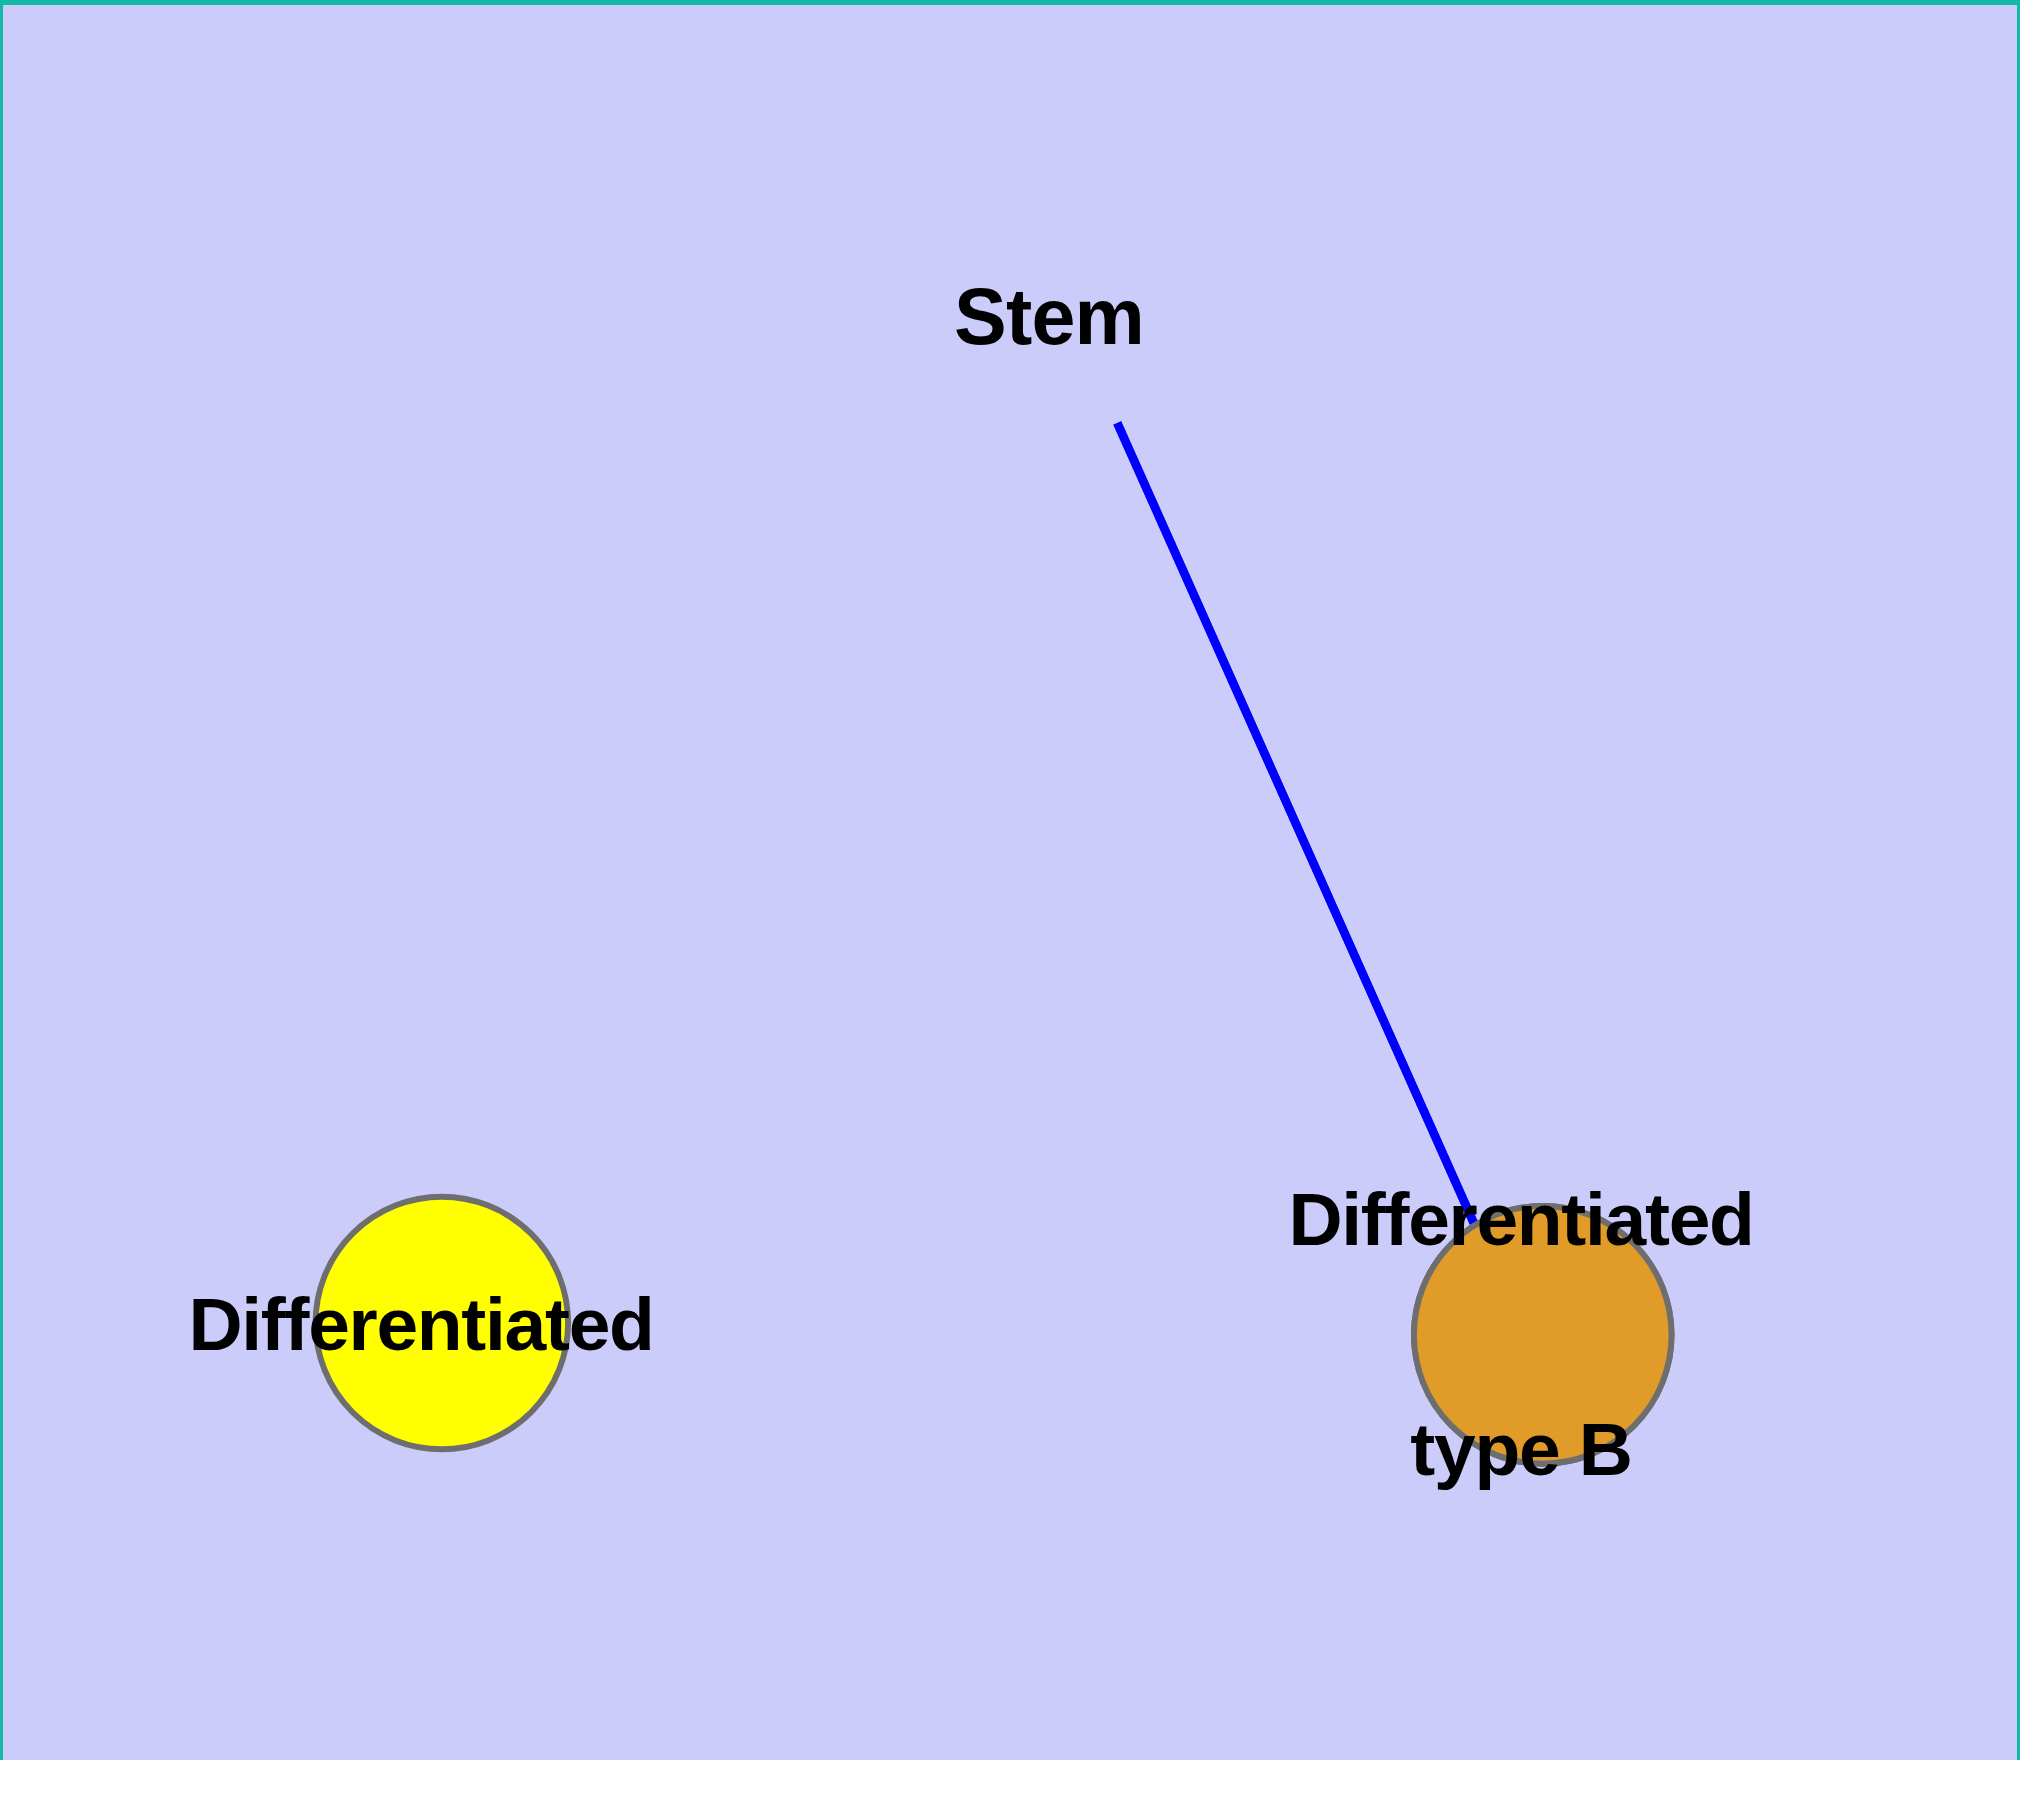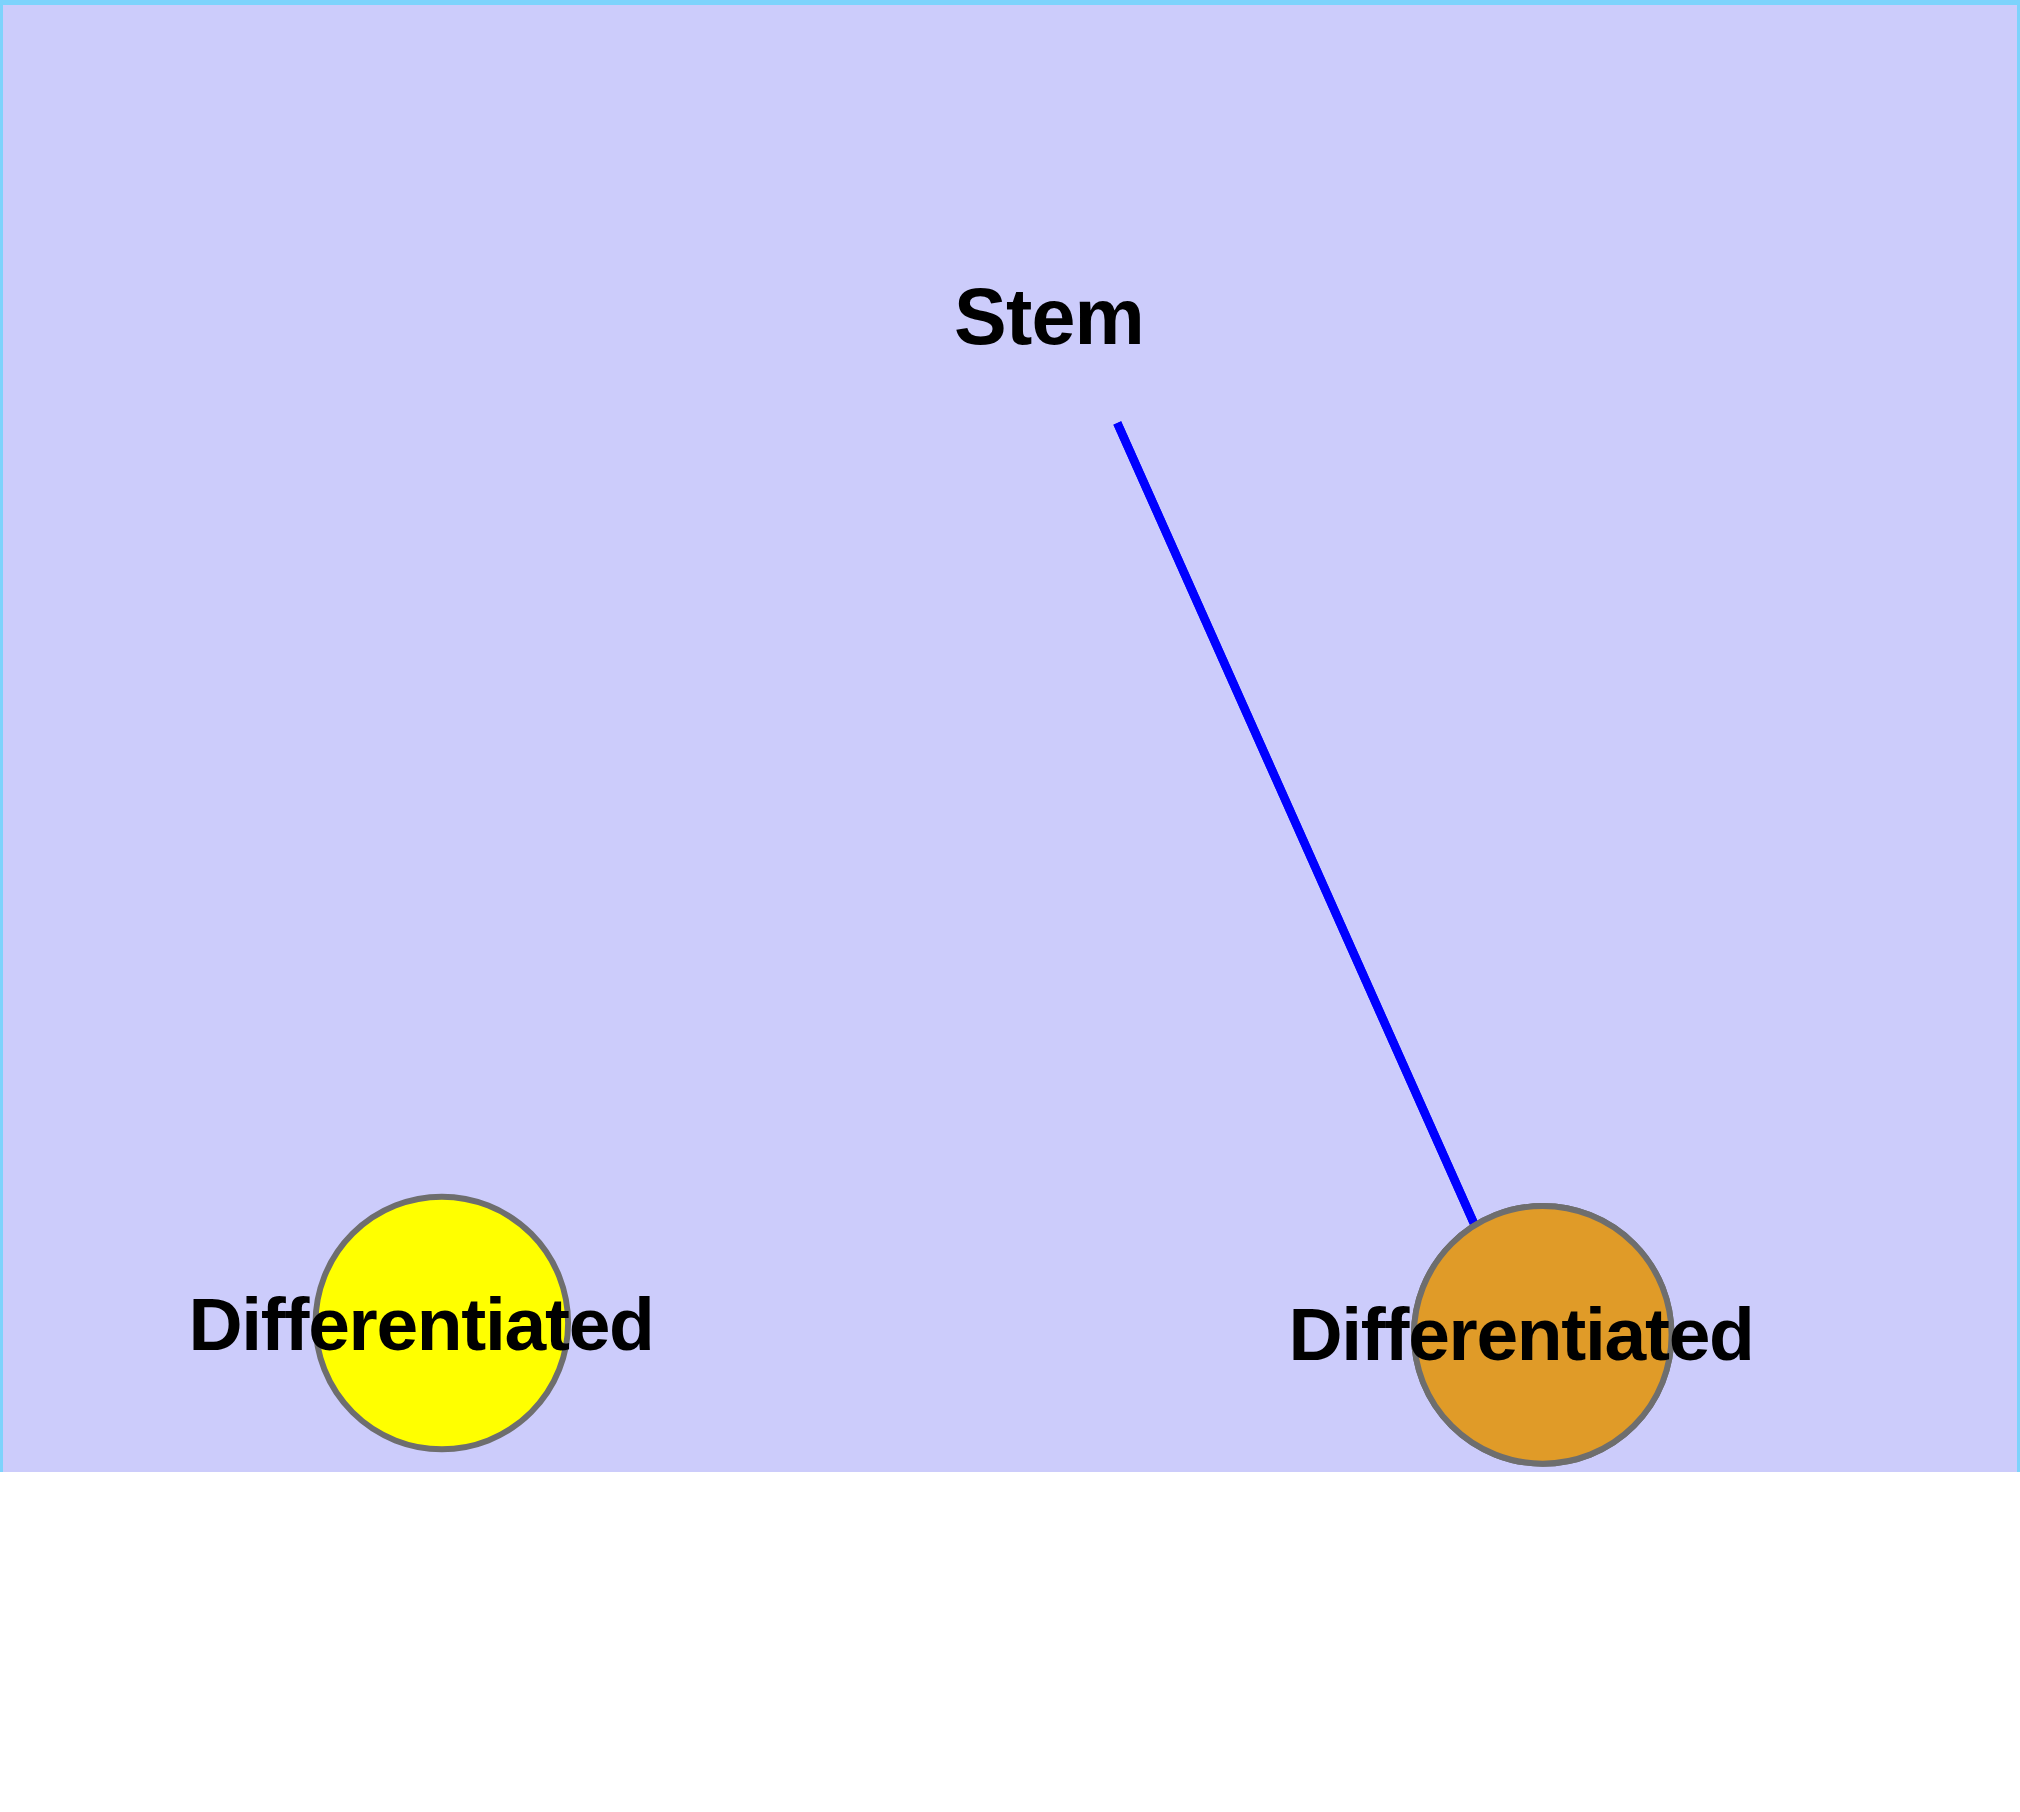--- a/index.html
+++ b/index.html
@@ -47,21 +47,21 @@
     letter-spacing: -0.8px;
   }
   .label-leaf {
     font-size: 75px;
     letter-spacing: -1.3px;
   }
 </style>
 </head>
 <body>
 
-<div id="canvas" style="width: 2021px; height: 1472px; background: #7dd3fc;">
+<div id="canvas" style="width: 2021px; height: 1760px; background: #14b8a6;">
 
   <div id="plot-area" style="background: rgb(204, 204, 251);"></div>
 
   <svg id="graph-svg" viewBox="0 0 2384 2138" xmlns="http://www.w3.org/2000/svg">
 
     <g x1="1157" y1="499" x2="604" y2="1428" stroke="#0000ff" stroke-width="10">
       <line x1="1318" y1="499" x2="1739" y2="1444" stroke="#0000ff" stroke-width="10" stroke-linecap="butt"></line>
       <line x1="1318" y1="499" x2="1739" y2="1444" stroke="#0000ff" stroke-width="10" stroke-linecap="butt"></line>
     </g>
 
@@ -75,16 +75,17 @@
   <div class="node-label label-stem" style="left: 1049px; top: 317px; font-size: 79px; color: rgb(0, 0, 0);">
     <div>Stem</div>
   </div>
 
   <div class="node-label label-leaf" style="left: 421px; top: 1324px; font-size: 75px; color: rgb(0, 0, 0);">
     <div>Differentiated</div>
   </div>
 
   <div class="node-label label-leaf" style="left: 1521px; top: 1334px; font-size: 75px; color: rgb(0, 0, 0);">
     <div>Differentiated</div>
+    <div>type B</div>
   </div>
 
 </div>
 
 
 </body></html>

